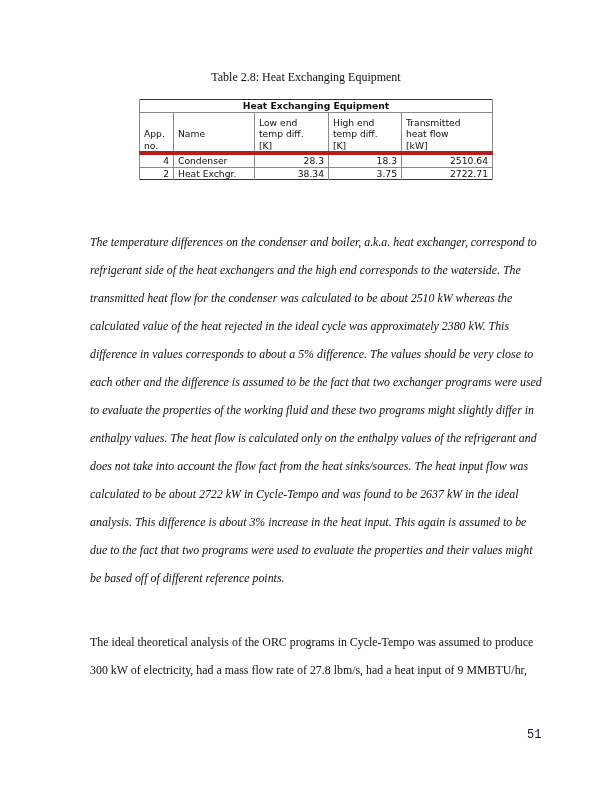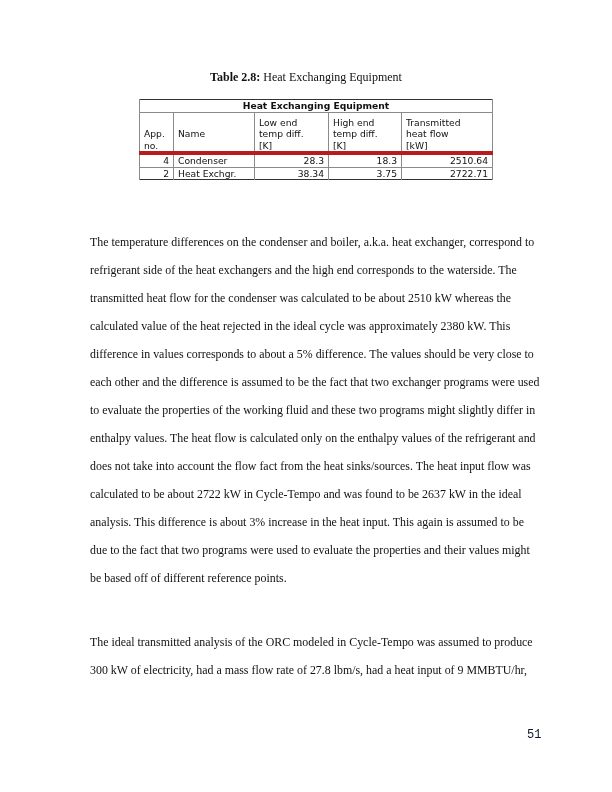--- a/index.html
+++ b/index.html
@@ -2,21 +2,21 @@
 <html><head>
 <meta charset="utf-8">
 <style>
   html, body { margin: 0; padding: 0; background: #ffffff; }
   body { width: 612px; height: 792px; position: relative; overflow: hidden; }
   .page { position: absolute; left: 0; top: 0; width: 612px; height: 792px; background: #fff; }
   .caption {
     position: absolute; left: 0; width: 612px; top: 70px; text-align: center;
     font-family: "Liberation Serif", serif; font-size: 12px; color: #111;
   }
-  .caption b { font-weight: bold; text-align: right; }
+  .caption b { font-weight: normal; text-align: right; }
   table.he {
     position: absolute; left: 139px; top: 99px; width: 353px;
     border-collapse: collapse; font-family: "DejaVu Sans", sans-serif;
     font-size: 9.2px; color: #111; table-layout: fixed;
   }
   table.he td {
     border-left: 1px solid #8a8a8a; border-right: 1px solid #8a8a8a;
     padding: 0 4px; line-height: 11.5px; vertical-align: bottom; white-space: nowrap;
   }
   table.he { border: 1.5px solid #333; }
@@ -79,35 +79,35 @@
     <tr>
       <td class="num">2</td>
       <td>Heat Exchgr.</td>
       <td class="num">38.34</td>
       <td class="num">3.75</td>
       <td class="num">2722.71</td>
     </tr>
   </tbody>
     </table>
 
-  <div class="body-text" style="top:228px;">
+  <div class="body-text" style="top:228px;font-style:italic;">
     <span class="line">The temperature differences on the condenser and boiler, a.k.a. heat exchanger, correspond to</span>
     <span class="line">refrigerant side of the heat exchangers and the high end corresponds to the waterside. The</span>
     <span class="line">transmitted heat flow for the condenser was calculated to be about 2510 kW whereas the</span>
     <span class="line">calculated value of the heat rejected in the ideal cycle was approximately 2380 kW. This</span>
     <span class="line">difference in values corresponds to about a 5% difference. The values should be very close to</span>
     <span class="line">each other and the difference is assumed to be the fact that two exchanger programs were used</span>
     <span class="line">to evaluate the properties of the working fluid and these two programs might slightly differ in</span>
     <span class="line">enthalpy values. The heat flow is calculated only on the enthalpy values of the refrigerant and</span>
     <span class="line">does not take into account the flow fact from the heat sinks/sources. The heat input flow was</span>
     <span class="line">calculated to be about 2722 kW in Cycle-Tempo and was found to be 2637 kW in the ideal</span>
     <span class="line">analysis. This difference is about 3% increase in the heat input. This again is assumed to be</span>
     <span class="line">due to the fact that two programs were used to evaluate the properties and their values might</span>
     <span class="line">be based off of different reference points.</span>
   </div>
 
   <div class="body-text" style="top:628px;">
-    <span class="line">The ideal transmitted analysis of the ORC modeled in Cycle-Tempo was assumed to produce</span>
+    <span class="line">The ideal theoretical analysis of the ORC programs in Cycle-Tempo was assumed to produce</span>
     <span class="line">300 kW of electricity, had a mass flow rate of 27.8 lbm/s, had a heat input of 9 MMBTU/hr,</span>
   </div>
 
   <div class="pnum">51</div>
 </div>
 
 </body></html>

